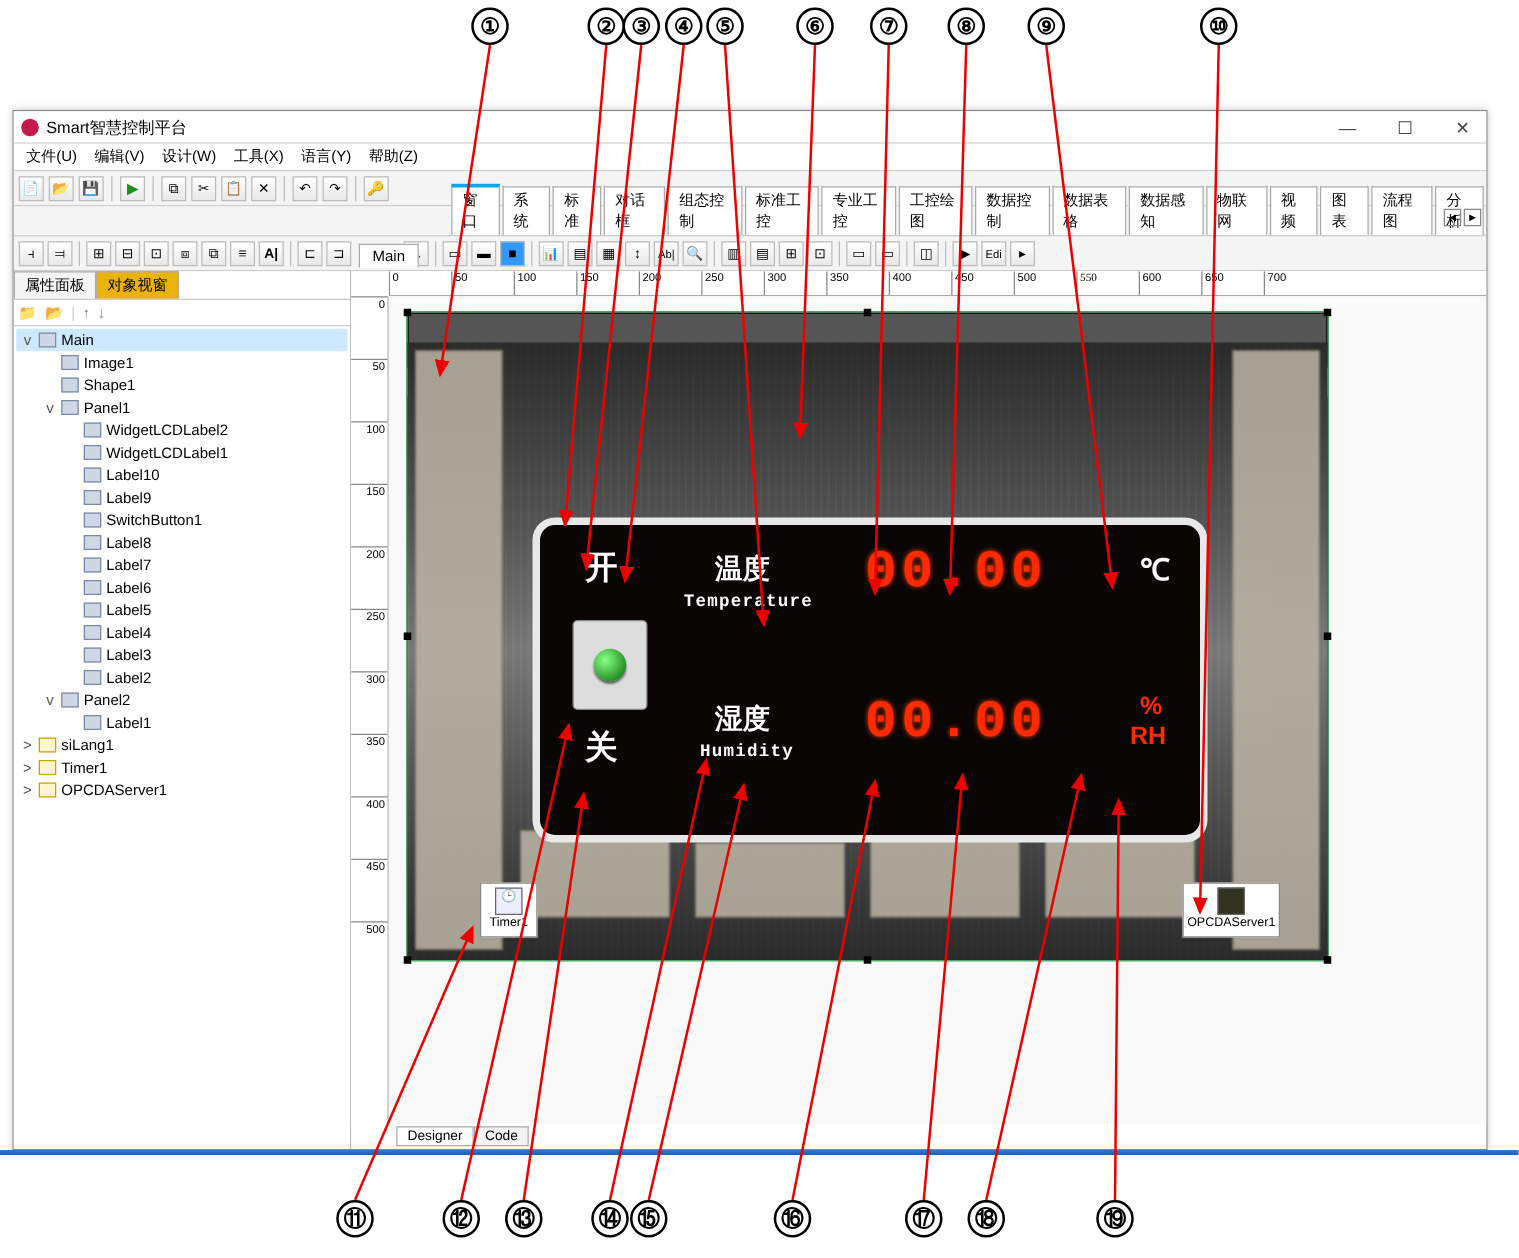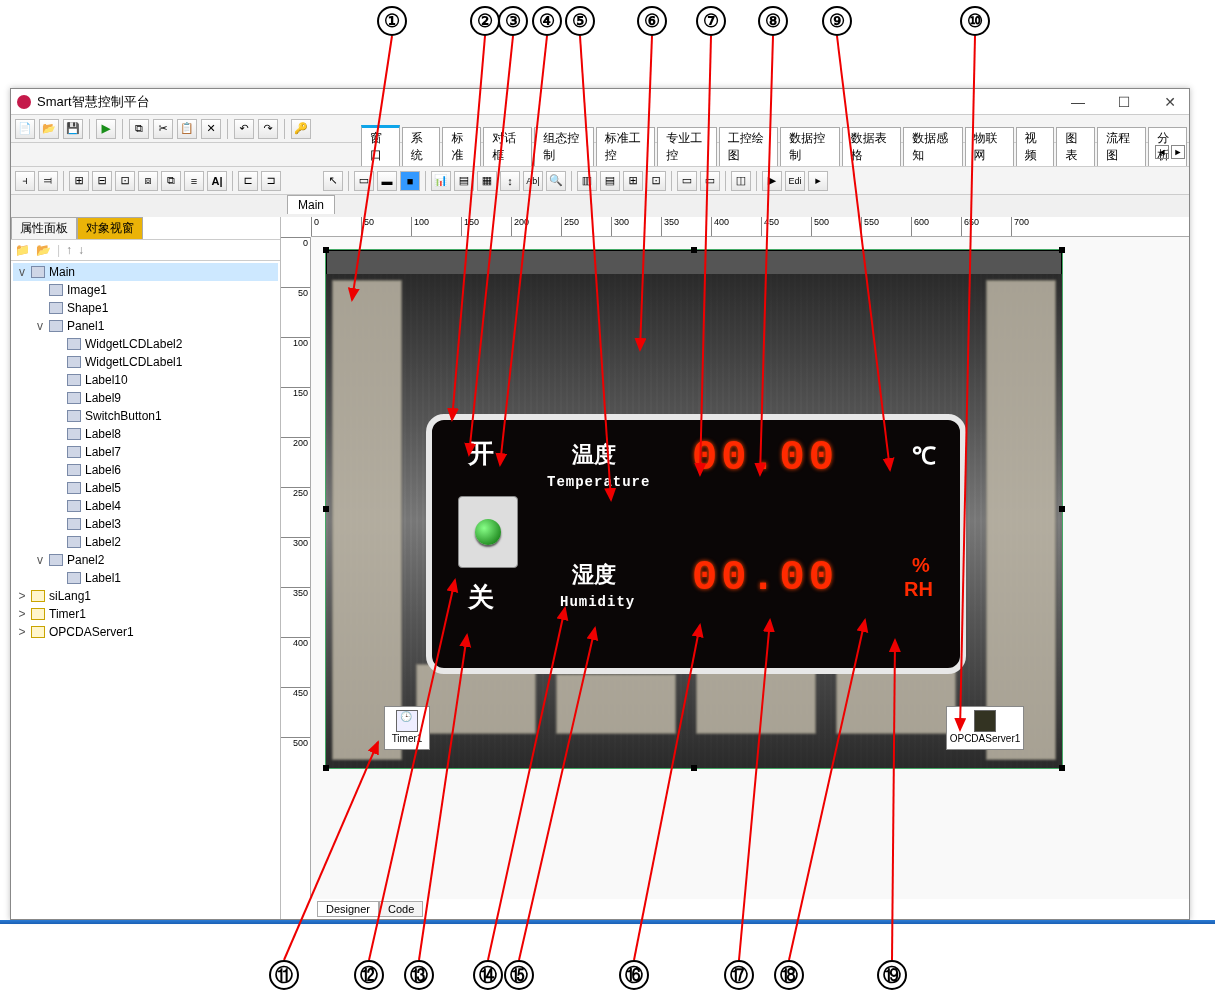--- a/index.html
+++ b/index.html
@@ -179,20 +179,28 @@
   <div class="titlebar">
     <div class="rpi-icon"></div>
     <span>Smart智慧控制平台</span>
     <div class="winbtns">
       <span>—</span>
       <span>☐</span>
       <span>✕</span>
     </div>
   </div>
 
+  <div class="menubar">
+    <span>文件(U)</span>
+    <span>编辑(V)</span>
+    <span>设计(W)</span>
+    <span>工具(X)</span>
+    <span>语言(Y)</span>
+    <span>帮助(Z)</span>
+  </div>
 
   <div class="toolbar">
     <div class="tbtn">📄</div>
     <div class="tbtn">📂</div>
     <div class="tbtn">💾</div>
     <div class="tdiv"></div>
     <div class="tbtn play">▶</div>
     <div class="tdiv"></div>
     <div class="tbtn">⧉</div>
     <div class="tbtn">✂</div>
@@ -404,21 +412,21 @@
           <div class="tick" style="left: 50px;">50</div>
           <div class="tick" style="left: 100px;">100</div>
           <div class="tick" style="left: 150px;">150</div>
           <div class="tick" style="left: 200px;">200</div>
           <div class="tick" style="left: 250px;">250</div>
           <div class="tick" style="left: 300px;">300</div>
           <div class="tick" style="left: 350px;">350</div>
           <div class="tick" style="left: 400px;">400</div>
           <div class="tick" style="left: 450px;">450</div>
           <div class="tick" style="left: 500px;">500</div>
-          <div class="tick" style="left: 550px;">550</div>
+          <div class="tick" style="left: 550px; font-family: Liberation Serif, serif;">550</div>
           <div class="tick" style="left: 600px;">600</div>
           <div class="tick" style="left: 650px;">650</div>
           <div class="tick" style="left: 700px;">700</div>
         </div>
       <div class="ruler-v" id="rulerV">
           <div class="tick" style="top: 0px;">0</div>
           <div class="tick" style="top: 50px;">50</div>
           <div class="tick" style="top: 100px;">100</div>
           <div class="tick" style="top: 150px;">150</div>
           <div class="tick" style="top: 200px;">200</div>

